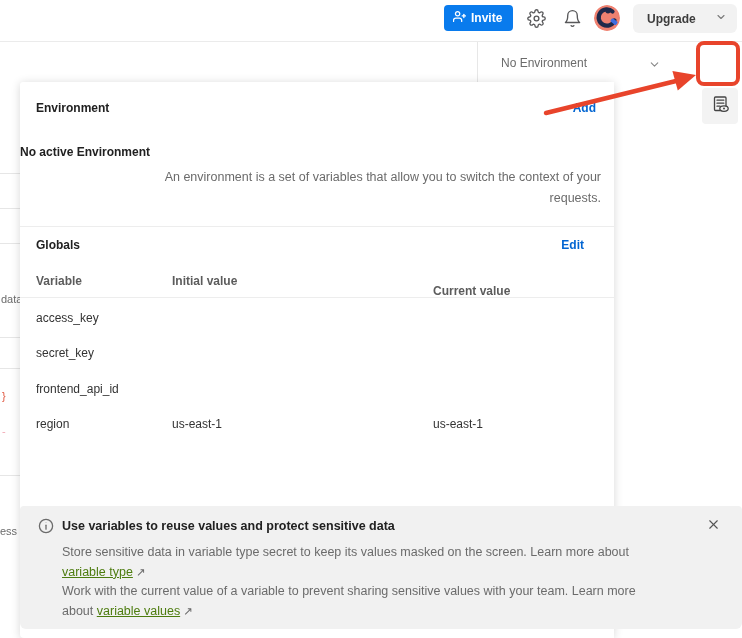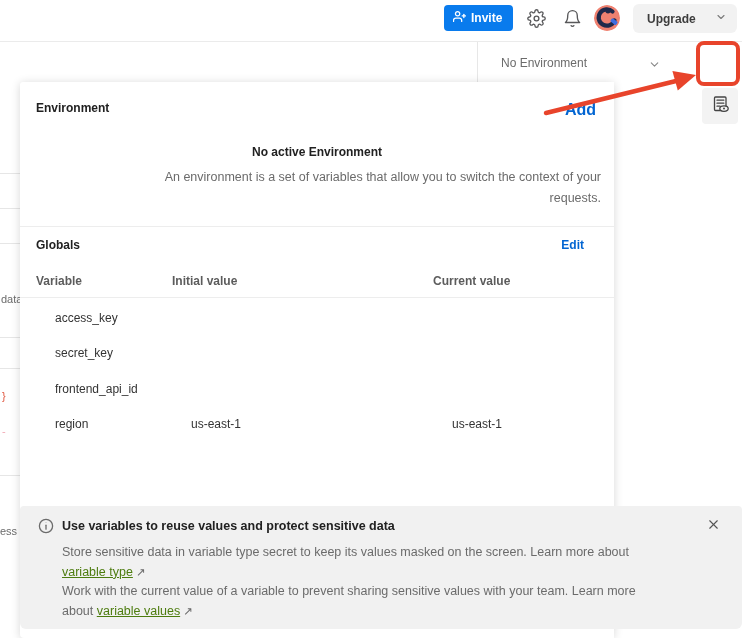--- a/index.html
+++ b/index.html
@@ -45,34 +45,34 @@
   .frag-data { left: 1px; top: 209px; color: #6b6b6b; }
   .frag-brace { left: 2px; top: 306px; color: #e0563f; }
   .frag-dash { left: 2px; top: 341px; color: #f2a9b4; }
   .frag-ess { left: 0px; top: 441px; color: #6b6b6b; }
 
   
   .panel { position: absolute; left: 20px; top: 82px; width: 594px; height: 556px;
     background: #fff; border-radius: 3px 0 0 4px; z-index: 10;
     box-shadow: 0 1px 10px rgba(0,0,0,0.16); }
   .p-title { position: absolute; left: 16px; top: 19px; font-size: 12px; font-weight: 700; color: #212121; }
-  .p-add { position: absolute; right: 18px; top: 19px; font-size: 16px; font-weight: 700;
+  .p-add { position: absolute; right: 18px; top: 19px; font-size: 12px; font-weight: 700;
     color: #0265d2; cursor: pointer; text-decoration: none; }
-  .empty-title { position: absolute; left: 0; top: 63px; width: 100%; text-align: center;
+  .empty-title { position: absolute; left: 0; top: 63px; width: 100%; text-align: left;
     font-size: 12px; font-weight: 700; color: #212121; }
   .empty-desc { position: absolute; left: 141px; top: 85px; width: 440px; text-align: right;
     font-size: 12.5px; color: #6b6b6b; line-height: 21px; }
   .div1 { position: absolute; left: 0; top: 144px; width: 100%; height: 1px; background: #ededed; }
   .g-title { position: absolute; left: 16px; top: 156px; font-size: 12px; font-weight: 700; color: #212121; }
   .g-edit { position: absolute; right: 30px; top: 156px; font-size: 12px; font-weight: 700;
     color: #0265d2; cursor: pointer; text-decoration: none; }
   .col-hdr { position: absolute; top: 192px; font-size: 12px; font-weight: 700; color: #5c5c5c; }
-  .ch0 { left: 16px; } .ch1 { left: 152px; } .ch2 { left: 413px; }
+  .ch0 { left: 16px; } .ch1 { left: 152px; } .ch2 { left: 413px; margin-top: 10px; }
   .div2 { position: absolute; left: 0; top: 215px; width: 100%; height: 1px; background: #ededed; }
-  .rows-host { position: absolute; left: 0; top: 218px; width: 100%; padding-left: 19px; }
+  .rows-host { position: absolute; left: 0; top: 218px; width: 100%; }
   .trow { position: relative; height: 35.5px; }
   .tcell { position: absolute; top: 50%; transform: translateY(-50%); font-size: 12px; color: #333; }
   .c0 { left: 16px; } .c1 { left: 152px; } .c2 { left: 413px; }
 
   
   .banner { position: absolute; left: 0; top: 424px; width: 722px; height: 123px;
     background: #f1f1f1; border-radius: 4px 4px 6px 6px; }
   .banner .info-ic { position: absolute; left: 18px; top: 12px; color: #6b6b6b; }
   .banner-title { position: absolute; left: 42px; top: 13px; font-size: 12.5px;
     font-weight: 700; color: #212121; }

